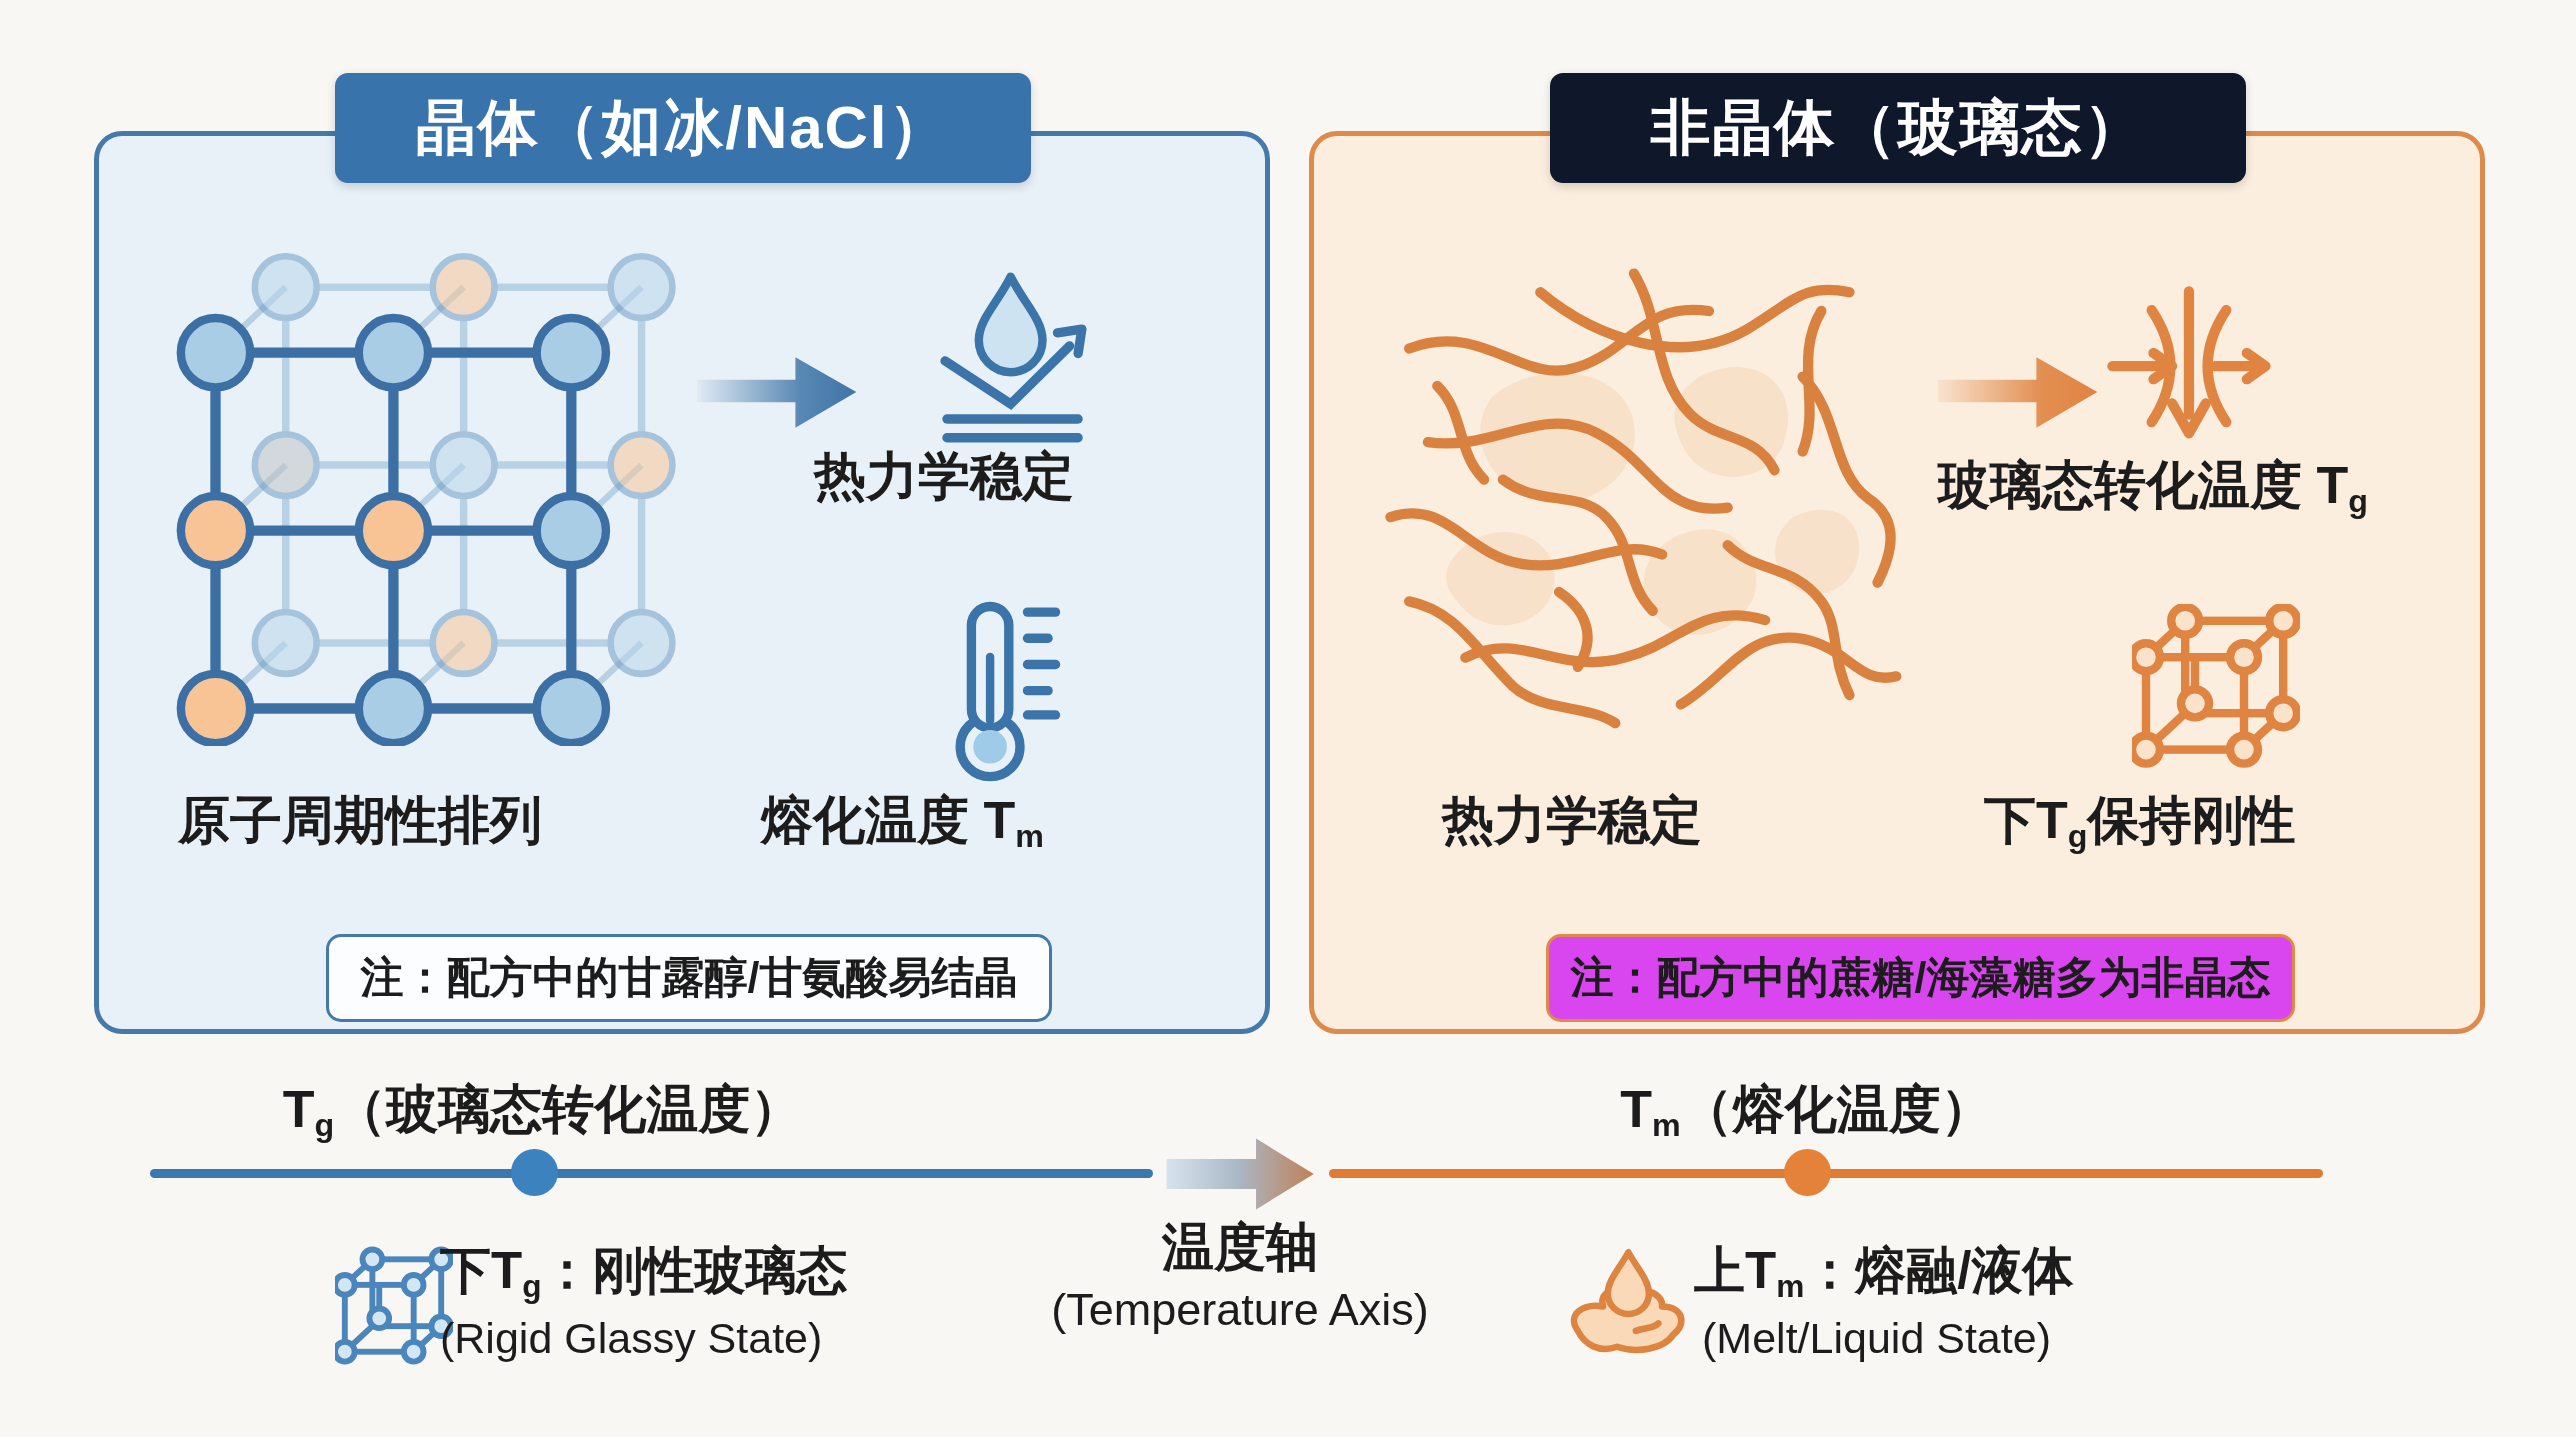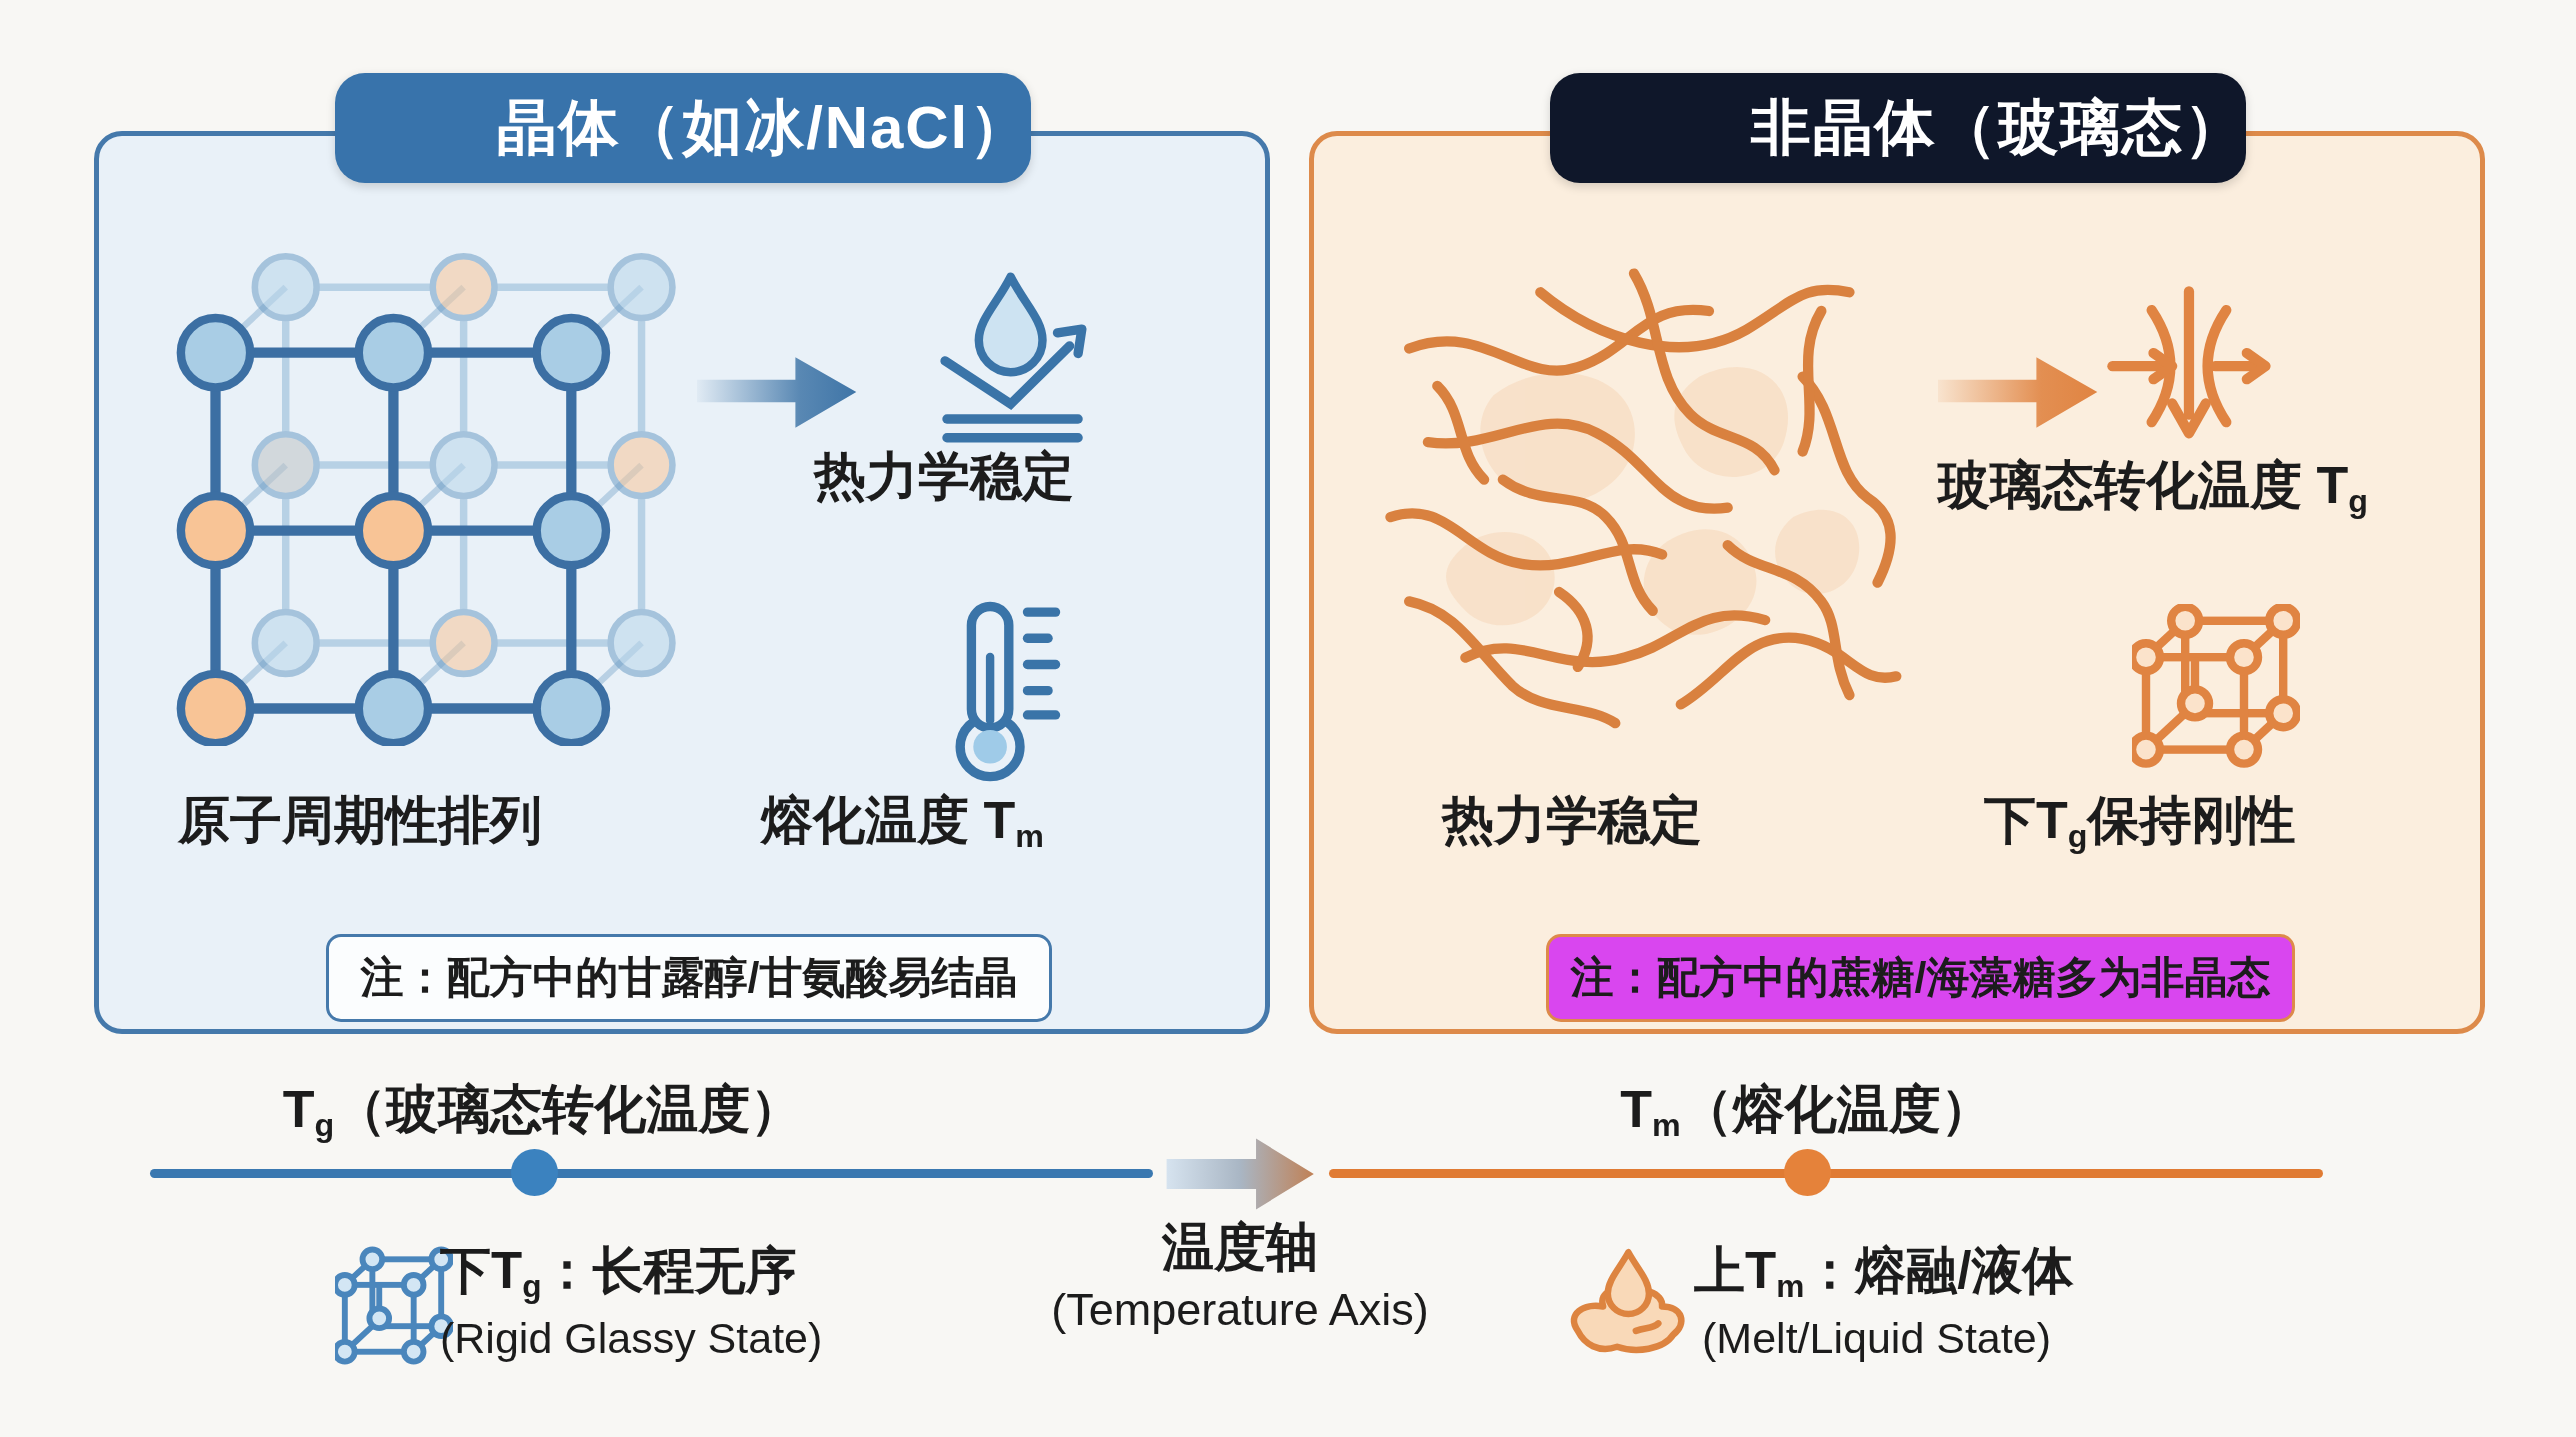--- a/index.html
+++ b/index.html
@@ -11,21 +11,21 @@
   }
   .abs{position:absolute;}
   .panel{
     position:absolute;top:131px;width:1176px;height:903px;
     border-radius:28px;box-sizing:border-box;
   }
   .panel-left{left:94px;background:#e9f1f8;border:5.6px solid #4579ab;}
   .panel-right{left:1309px;background:#fbeede;border:5.6px solid #dd8a4a;}
   .header{
     position:absolute;top:73px;width:696px;height:110px;
-    border-radius:30px;display:flex;align-items:center;justify-content:flex-end;
+    border-radius:13px;display:flex;align-items:center;justify-content:center;
     color:#ffffff;font-size:60px;font-weight:bold;letter-spacing:1.9px;
     box-shadow:0 3.7px 9.4px rgba(0,0,0,0.15);
   }
   .header-left{left:335px;background:#3873ab;}
   .header-right{left:1550px;background:#0f172a;}
   .cap{
     position:absolute;text-align:left;font-size:52px;font-weight:bold;
     white-space:nowrap;
   }
   .note{
@@ -295,21 +295,21 @@
       <circle cx="108" cy="14" r="10"></circle>
     <circle cx="10" cy="40" r="10"></circle>
       <circle cx="80" cy="40" r="10"></circle>
     <circle cx="45" cy="74" r="10"></circle>
     <circle cx="10" cy="108" r="10"></circle>
       <circle cx="80" cy="108" r="10"></circle>
     <circle cx="108" cy="82" r="10"></circle>
   </g>
 </svg>
 <div class="legend-text" style="left:440px;width:356px">
-  <span class="zh"><span>下T</span><sub>g</sub><span>：长程无序</span></span>
+  <span class="zh"><span>下T</span><sub>g</sub><span>：刚性玻璃态</span></span>
   <span class="en">(Rigid Glassy State)</span>
 </div>
 
 <svg class="abs" style="left:1561px;top:1245px" width="131" height="124" viewBox="0 0 140 125">
   <path d="M18,88 C5,70 25,58 45,62 C40,45 60,40 70,50 C85,38 110,48 108,62 C130,62 135,80 120,92 C110,108 80,112 60,105 C40,112 25,102 18,88 Z" fill="#f9d9b8" stroke="#dd8440" stroke-width="7" stroke-linejoin="round"></path>
   <path d="M72,4 C62,22 50,34 50,48 a22,22 0 0 0 44,0 C94,34 82,22 72,4 Z" fill="#f9d9b8" stroke="#dd8440" stroke-width="7" stroke-linejoin="round"></path>
   <path d="M80,88 C90,84 98,86 104,80" fill="none" stroke="#dd8440" stroke-width="7" stroke-linecap="round"></path>
 </svg>
 <div class="legend-text" style="left:1694px;width:365px">
   <span class="zh"><span>上T</span><sub>m</sub><span>：熔融/液体</span></span>

